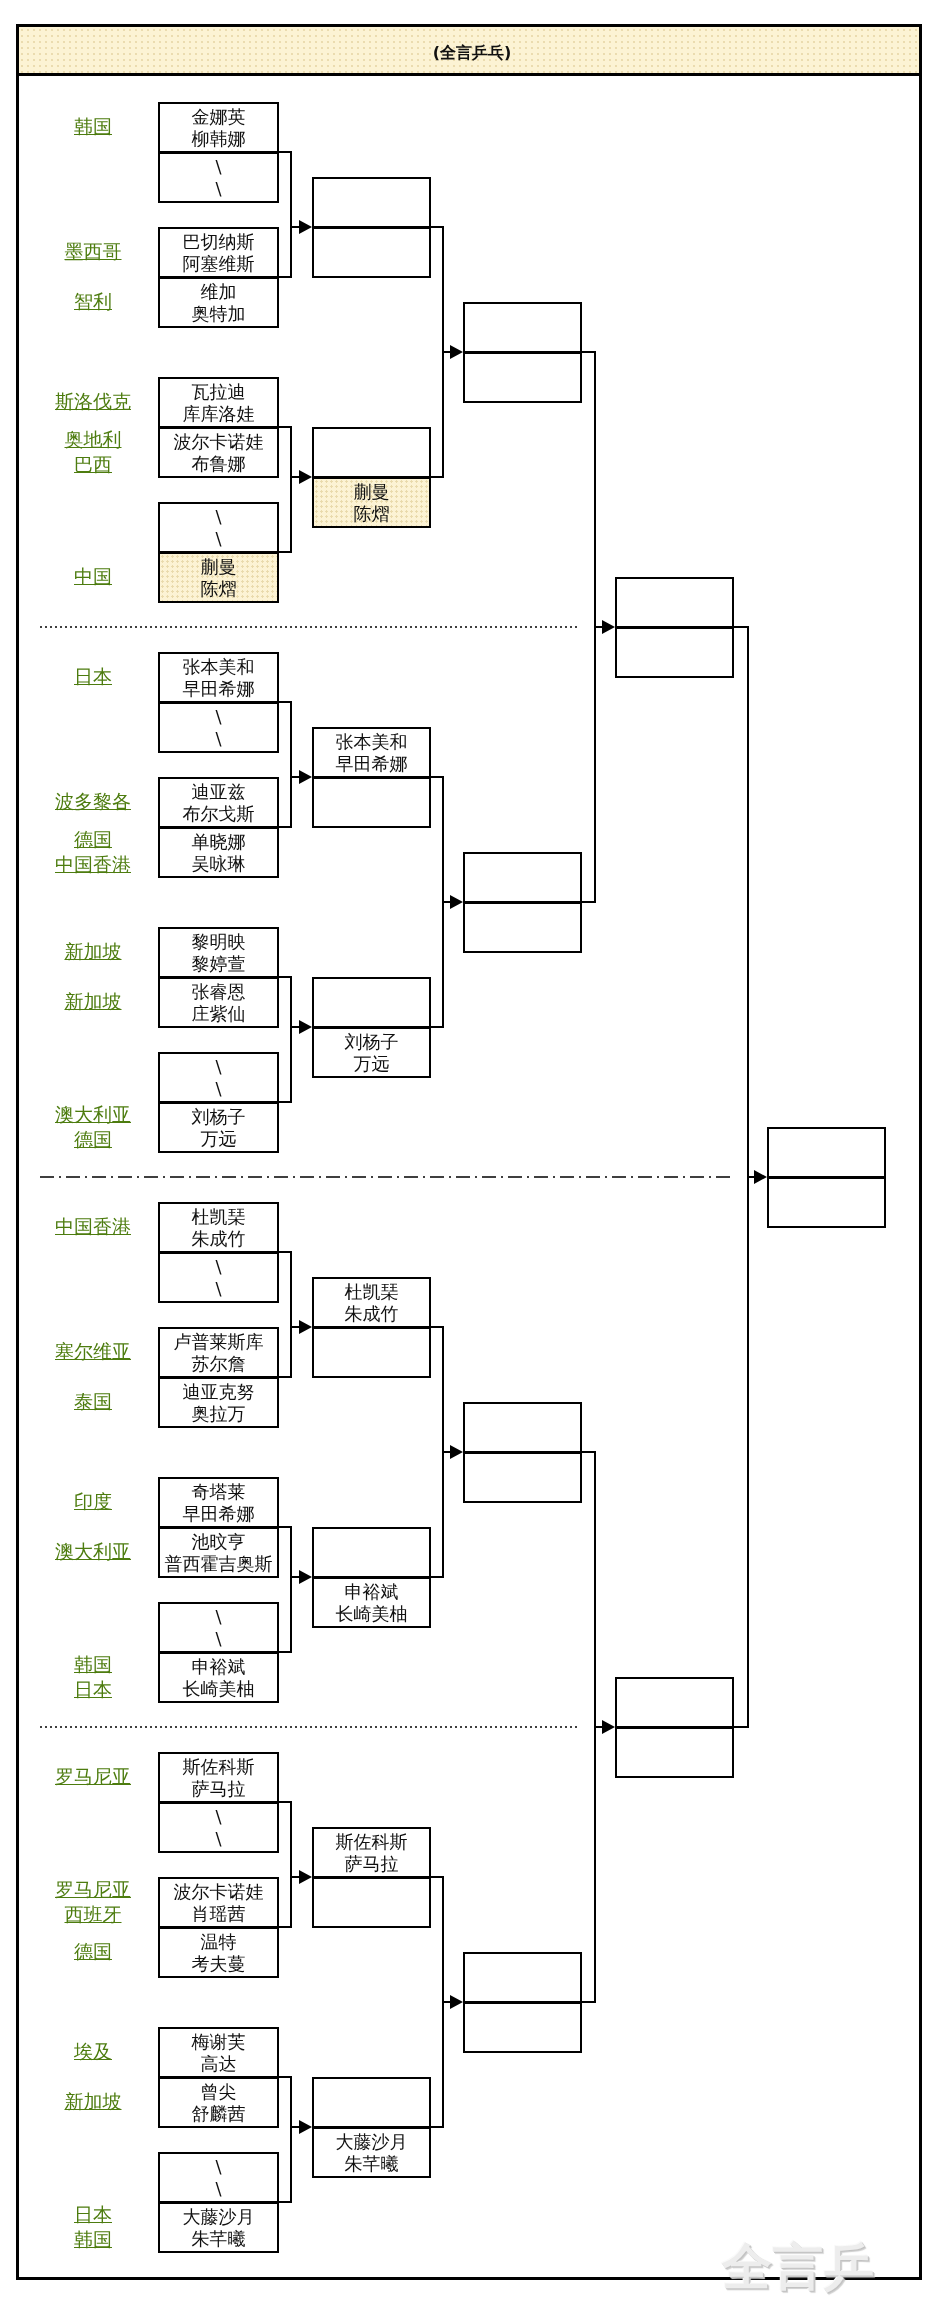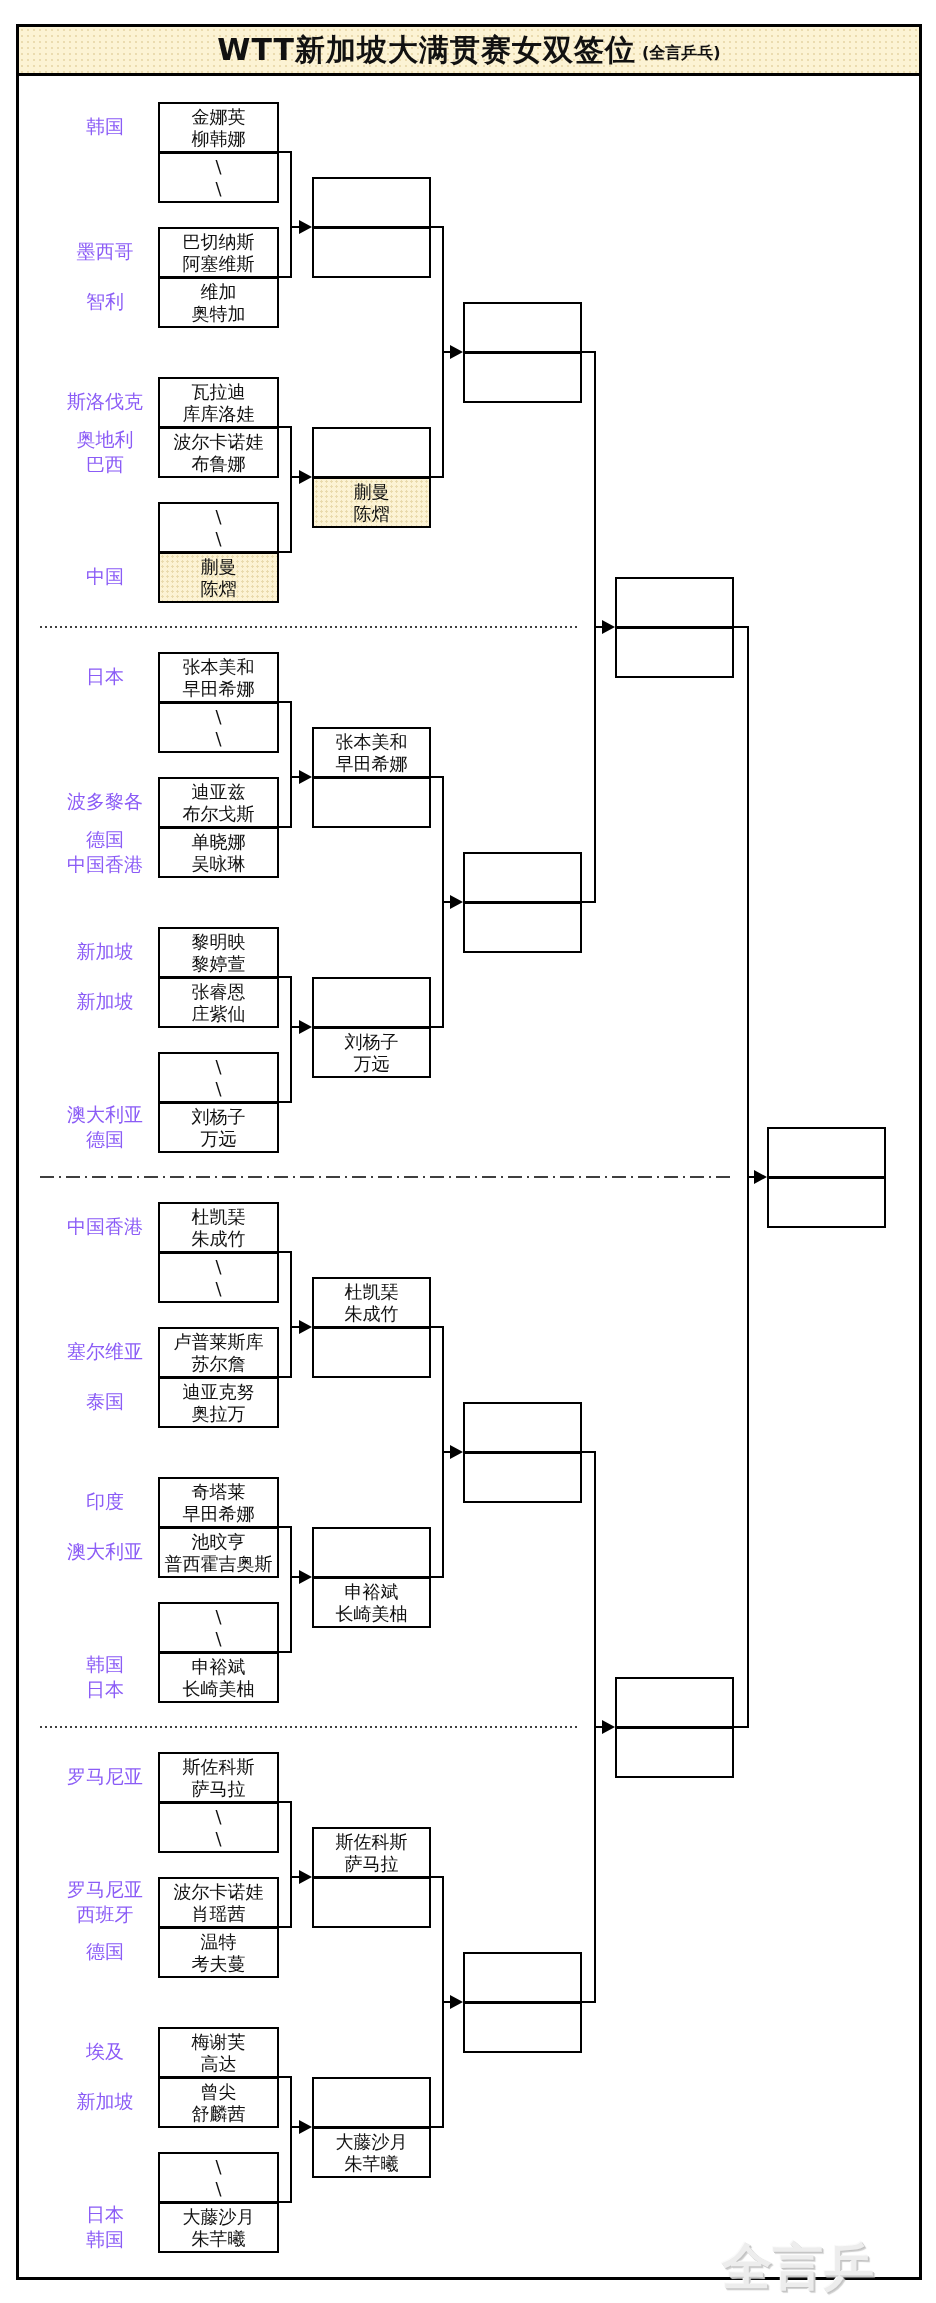--- a/index.html
+++ b/index.html
@@ -6,21 +6,21 @@
   #page{position:relative;width:936px;height:2303px;background:#fff;overflow:hidden;
         font-family:"DejaVu Sans",sans-serif;color:#111;}
   #frame{position:absolute;left:16px;top:24px;width:900px;height:2250px;border:3px solid #000;background:#fff;}
   #titlebar{position:absolute;left:19px;top:27px;width:900px;height:49px;box-sizing:border-box;
         border-bottom:3px solid #000;background:#fcf3d4;
         background-image:radial-gradient(rgba(190,160,80,.28) 1px,transparent 1.2px);
         background-size:6px 6px;
         display:flex;align-items:center;justify-content:center;}
   #titlebar .t-main{font-size:30px;font-weight:bold;letter-spacing:1px;}
   #titlebar .t-credit{font-size:16px;font-weight:bold;margin-left:6px;padding-top:6px;}
-  .country{position:absolute;left:40px;width:130px;text-align:center;font-size:19px;line-height:25px;color:#8b5cf6;}
+  .country{position:absolute;left:28px;width:130px;text-align:center;font-size:19px;line-height:25px;color:#4d7c0f;text-decoration:underline;}
   .box{position:absolute;width:119px;height:51px;box-sizing:border-box;border:2px solid #000;background:#fff;
        display:flex;flex-direction:column;justify-content:center;align-items:center;
        font-size:18px;line-height:22px;text-align:center;color:#111;}
   .box span{display:block;min-height:1px;}
   .box.hl{background:#fcf3d4;
        background-image:radial-gradient(rgba(190,160,80,.30) 1px,transparent 1.2px);
        background-size:5px 5px;}
   .c-r1{left:158px;width:121px;}
   .c-r2{left:312px;}
   .c-qf{left:463px;}
@@ -32,21 +32,20 @@
        text-shadow:1px 1px 0 #c2c2c2,-1px -1px 0 #fafafa,2px 2px 1px #cfcfcf;}
 </style>
 </head>
 <body>
 
 <div id="page">
 
   <div id="frame"></div>
 
   <div id="titlebar">
-    <span class="t-main">WTT新加坡大满贯赛女双签位</span>
     <span class="t-credit">(全言乒乓)</span>
   </div>
 
   <svg id="wires" width="936" height="2303" viewBox="0 0 936 2303">
     <g stroke="#000" stroke-width="2" fill="none">
       <path d="M279 152H291V277H279 M279 427H291V552H279 M279 702H291V827H279 M279 977H291V1102H279
                M279 1252H291V1377H279 M279 1527H291V1652H279 M279 1802H291V1927H279 M279 2077H291V2202H279"></path>
       <path d="M291 227H302 M291 477H302 M291 777H302 M291 1027H302 M291 1327H302 M291 1577H302 M291 1877H302 M291 2127H302"></path>
       <path d="M430 227H443V477H430 M430 777H443V1027H430 M430 1327H443V1577H430 M430 1877H443V2127H430"></path>
       <path d="M443 352H453 M443 902H453 M443 1452H453 M443 2002H453"></path>

